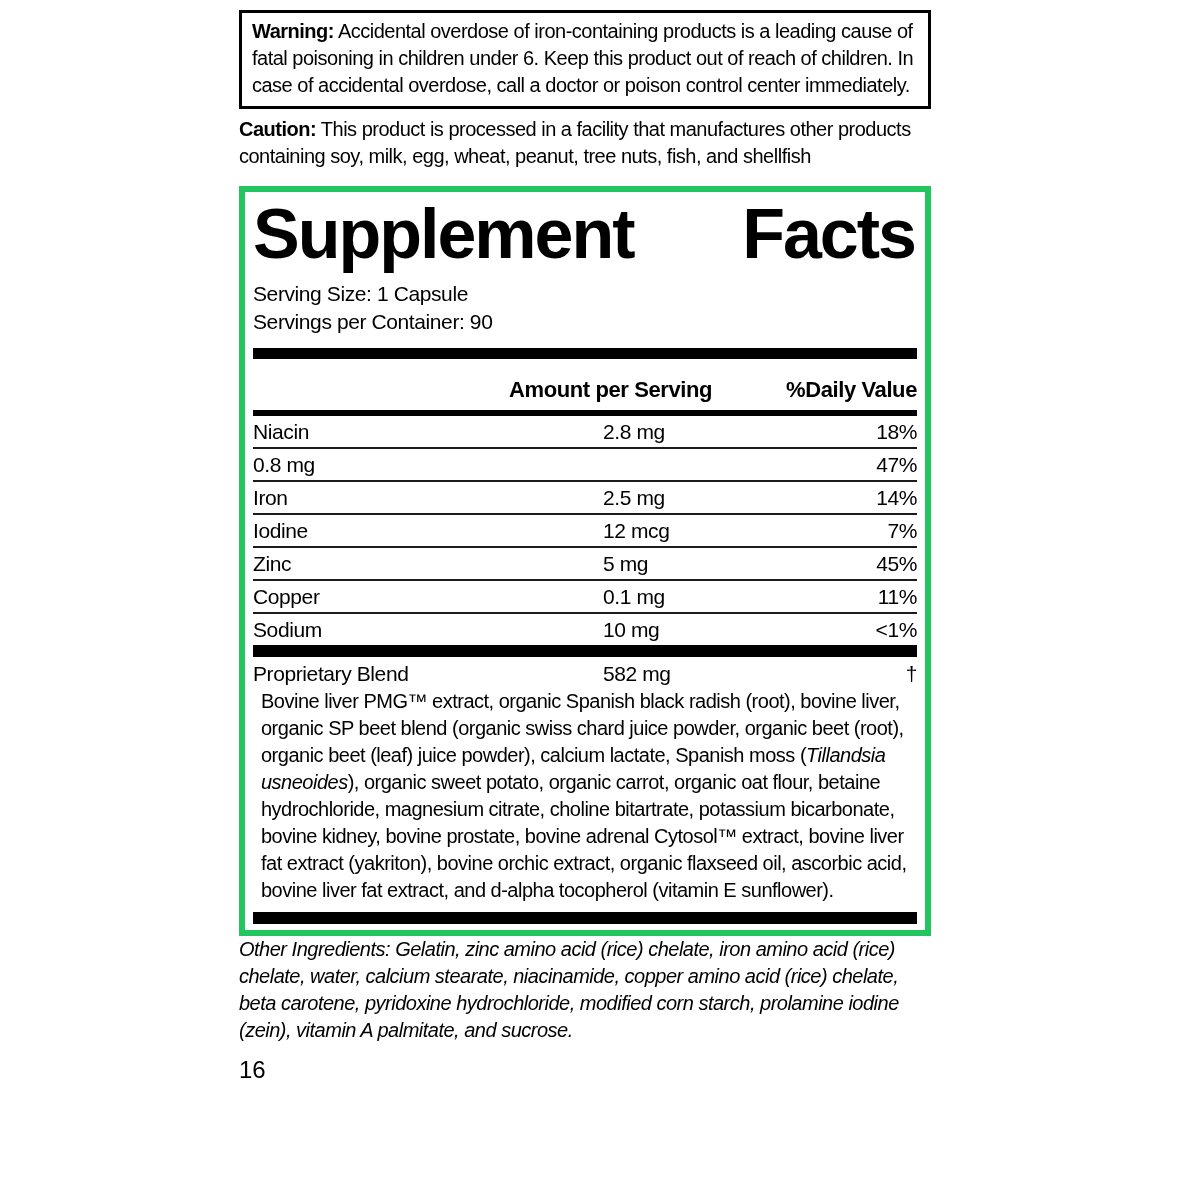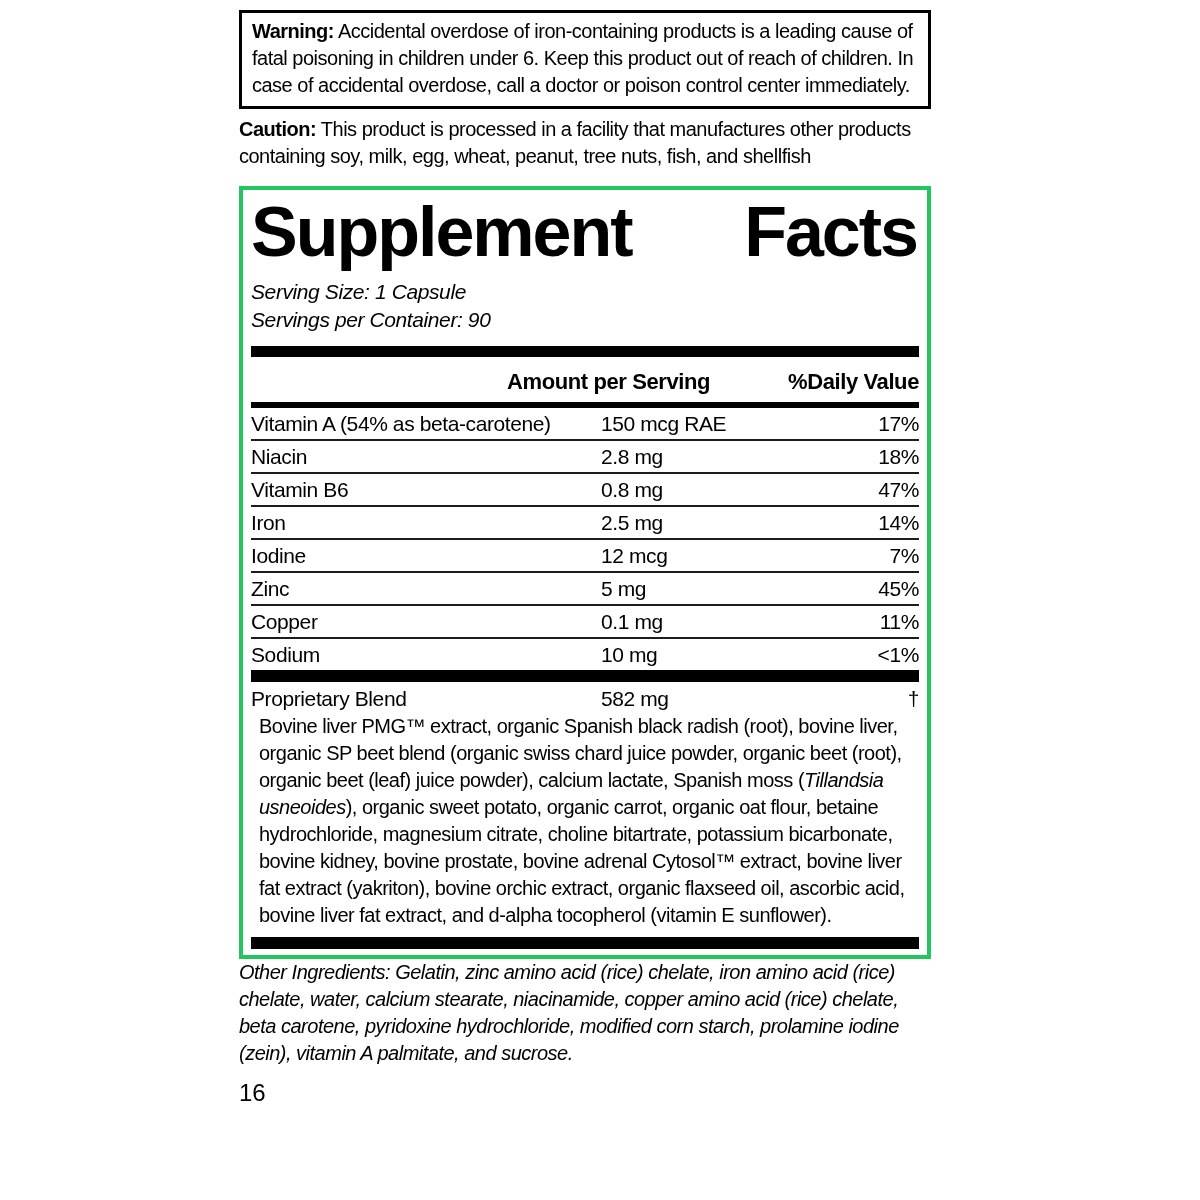--- a/index.html
+++ b/index.html
@@ -26,51 +26,50 @@
   .warning-box {
     border:3px solid #000;
     padding:5px 10px 7px 10px;
   }
   .caution {
     margin-top:7px;
   }
 
   .sf-box {
     margin-top:16px;
-    border:4px solid #22c55e;
+    border:6px solid #22c55e;
     padding:4px 8px 6px 8px;
   }
   .sf-title {
     display:flex;
     justify-content:space-between;
     font-size:70px;
     font-weight:bold;
     letter-spacing:-2px;
     line-height:72px;
     padding:2px 2px 4px 0;
   }
   .serving {
     font-size:21px;
     line-height:28px;
     letter-spacing:-0.4px;
-    font-style:italic;
   }
   .serving-block { margin-top:6px; }
 
   .bar-thick  { height:11px; background:#000; margin-top:12px; }
   .bar-med    { height:6px;  background:#000; }
   .bar-heavy  { height:12px; background:#000; }
 
   .head-row {
     display:flex;
     align-items:baseline;
     font-weight:bold;
     font-size:22px;
     letter-spacing:-0.4px;
-    padding:12px 0 7px 0;
+    padding:18px 0 7px 0;
   }
   .head-amount { margin-left:256px; }
   .head-dv { margin-left:auto; }
 
   .nrow {
     display:flex;
     align-items:baseline;
     font-size:21px;
     letter-spacing:-0.4px;
     padding:4px 0 3px 0;
@@ -135,31 +134,25 @@
 
     <div class="head-row">
       <span class="head-amount">Amount per Serving</span>
       <span class="head-dv">%Daily Value</span>
     </div>
 
     <div class="bar-med"></div>
 
     <div>
       <div class="nrow">
-        <span class="cname">Vitamin A (54% as beta-carotene)</span>
-        <span class="camt">150 mcg RAE</span>
-        <span class="cdv">17%</span>
-      </div>
-      <div class="nrow">
         <span class="cname">Niacin</span>
         <span class="camt">2.8 mg</span>
         <span class="cdv">18%</span>
       </div>
       <div class="nrow">
-        <span class="cname">Vitamin B6</span>
         <span class="camt">0.8 mg</span>
         <span class="cdv">47%</span>
       </div>
       <div class="nrow">
         <span class="cname">Iron</span>
         <span class="camt">2.5 mg</span>
         <span class="cdv">14%</span>
       </div>
       <div class="nrow">
         <span class="cname">Iodine</span>

